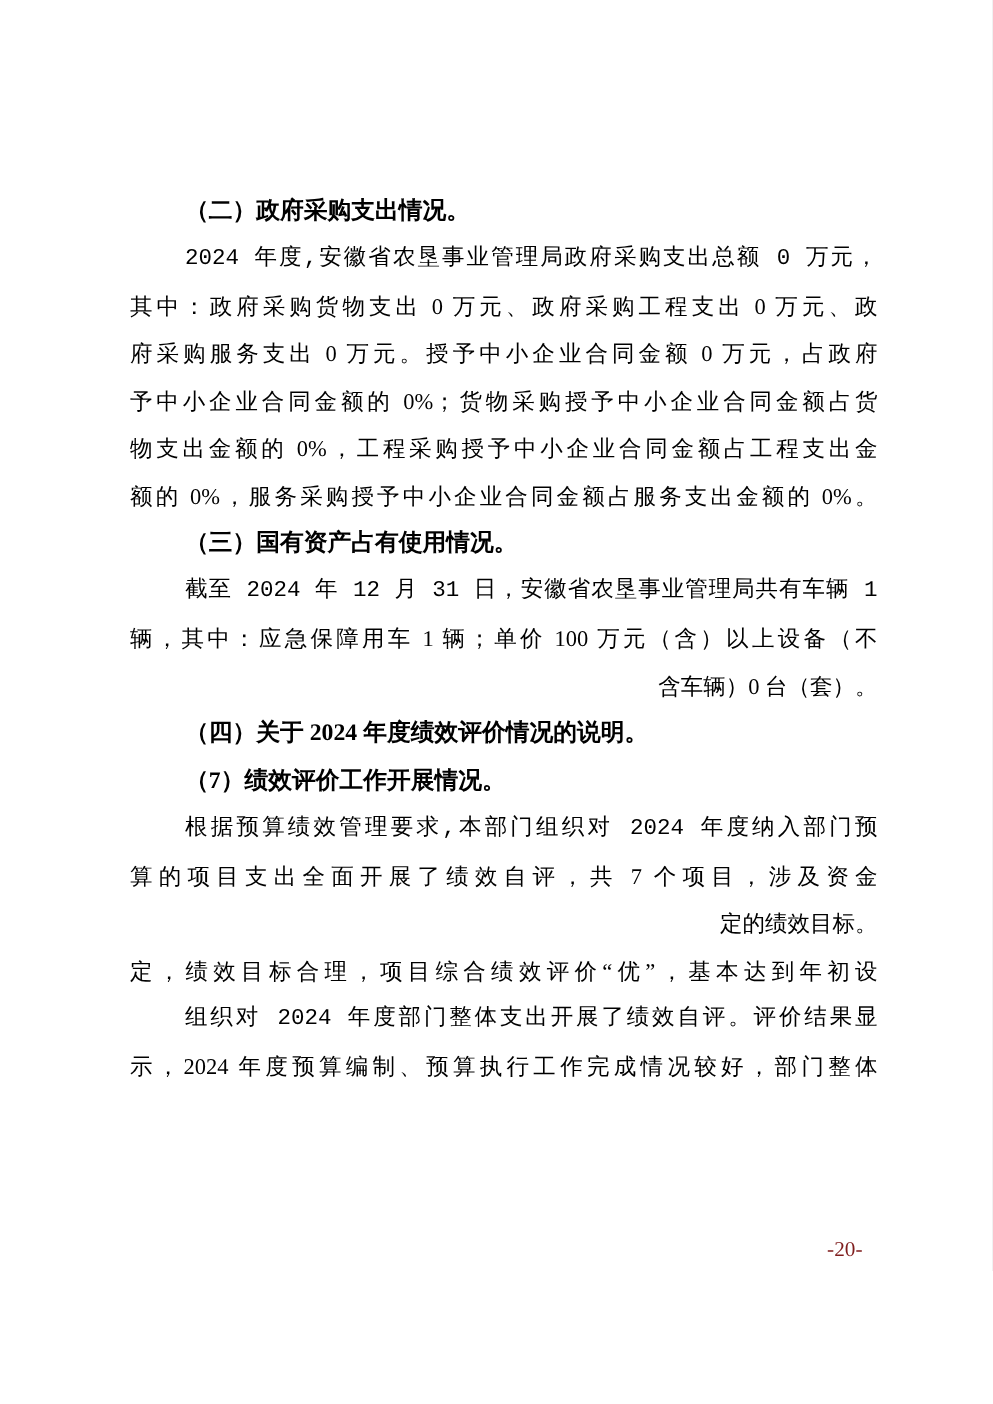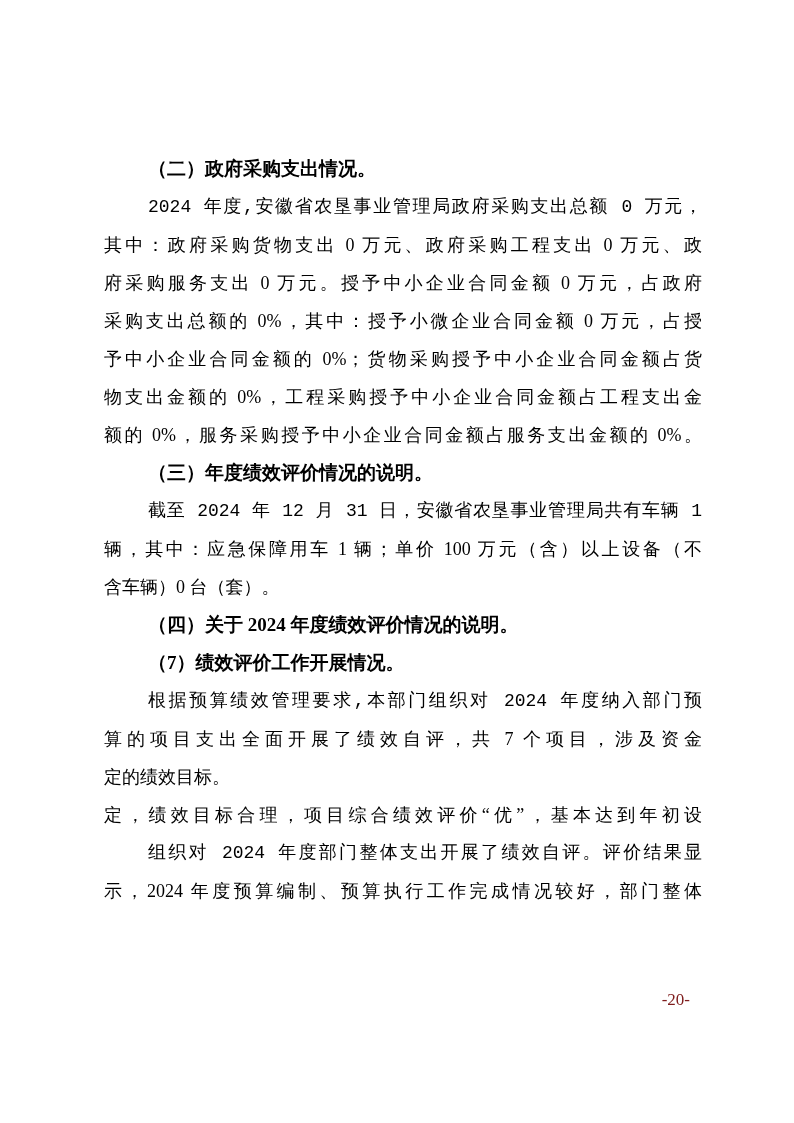--- a/index.html
+++ b/index.html
@@ -18,21 +18,21 @@
     left: 104px;
     top: 150px;
     width: 598px;
   }
   .line {
     height: 38px;
     line-height: 38px;
     font-size: 18px;
     overflow: hidden;
     white-space: normal;
-    text-align: left;
+    text-align: right;
   }
   .line.fill {
     text-align: justify;
     text-align-last: justify;
     text-justify: inter-character;
   }
   .line.indent { text-indent: 44px; font-family: Liberation Mono, monospace; }
   .line.heading {
     font-weight: 700;
     font-size: 19px;
@@ -52,25 +52,24 @@
 </style>
 </head>
 <body>
 
 <div class="page">
   <div class="content">
       <div class="line heading">（二）政府采购支出情况。</div>
       <div class="line indent fill">2024 年度,安徽省农垦事业管理局政府采购支出总额 0 万元，</div>
       <div class="line fill">其中：政府采购货物支出 0 万元、政府采购工程支出 0 万元、政</div>
       <div class="line fill">府采购服务支出 0 万元。授予中小企业合同金额 0 万元，占政府</div>
-      <div class="line fill">采购支出总额的 0%，其中：授予小微企业合同金额 0 万元，占授</div>
       <div class="line fill">予中小企业合同金额的 0%；货物采购授予中小企业合同金额占货</div>
       <div class="line fill">物支出金额的 0%，工程采购授予中小企业合同金额占工程支出金</div>
       <div class="line fill">额的 0%，服务采购授予中小企业合同金额占服务支出金额的 0%。</div>
-      <div class="line heading">（三）年度绩效评价情况的说明。</div>
+      <div class="line heading">（三）国有资产占有使用情况。</div>
       <div class="line indent fill">截至 2024 年 12 月 31 日，安徽省农垦事业管理局共有车辆 1</div>
       <div class="line fill">辆，其中：应急保障用车 1 辆；单价 100 万元（含）以上设备（不</div>
       <div class="line">含车辆）0 台（套）。</div>
       <div class="line heading">（四）关于 2024 年度绩效评价情况的说明。</div>
       <div class="line heading">（7）绩效评价工作开展情况。</div>
       <div class="line indent fill">根据预算绩效管理要求,本部门组织对 2024 年度纳入部门预</div>
       <div class="line fill">算的项目支出全面开展了绩效自评，共 7 个项目，涉及资金</div>
       <div class="line">定的绩效目标。</div>
       <div class="line fill">定，绩效目标合理，项目综合绩效评价“优”，基本达到年初设</div>
       <div class="line indent fill">组织对 2024 年度部门整体支出开展了绩效自评。评价结果显</div>

